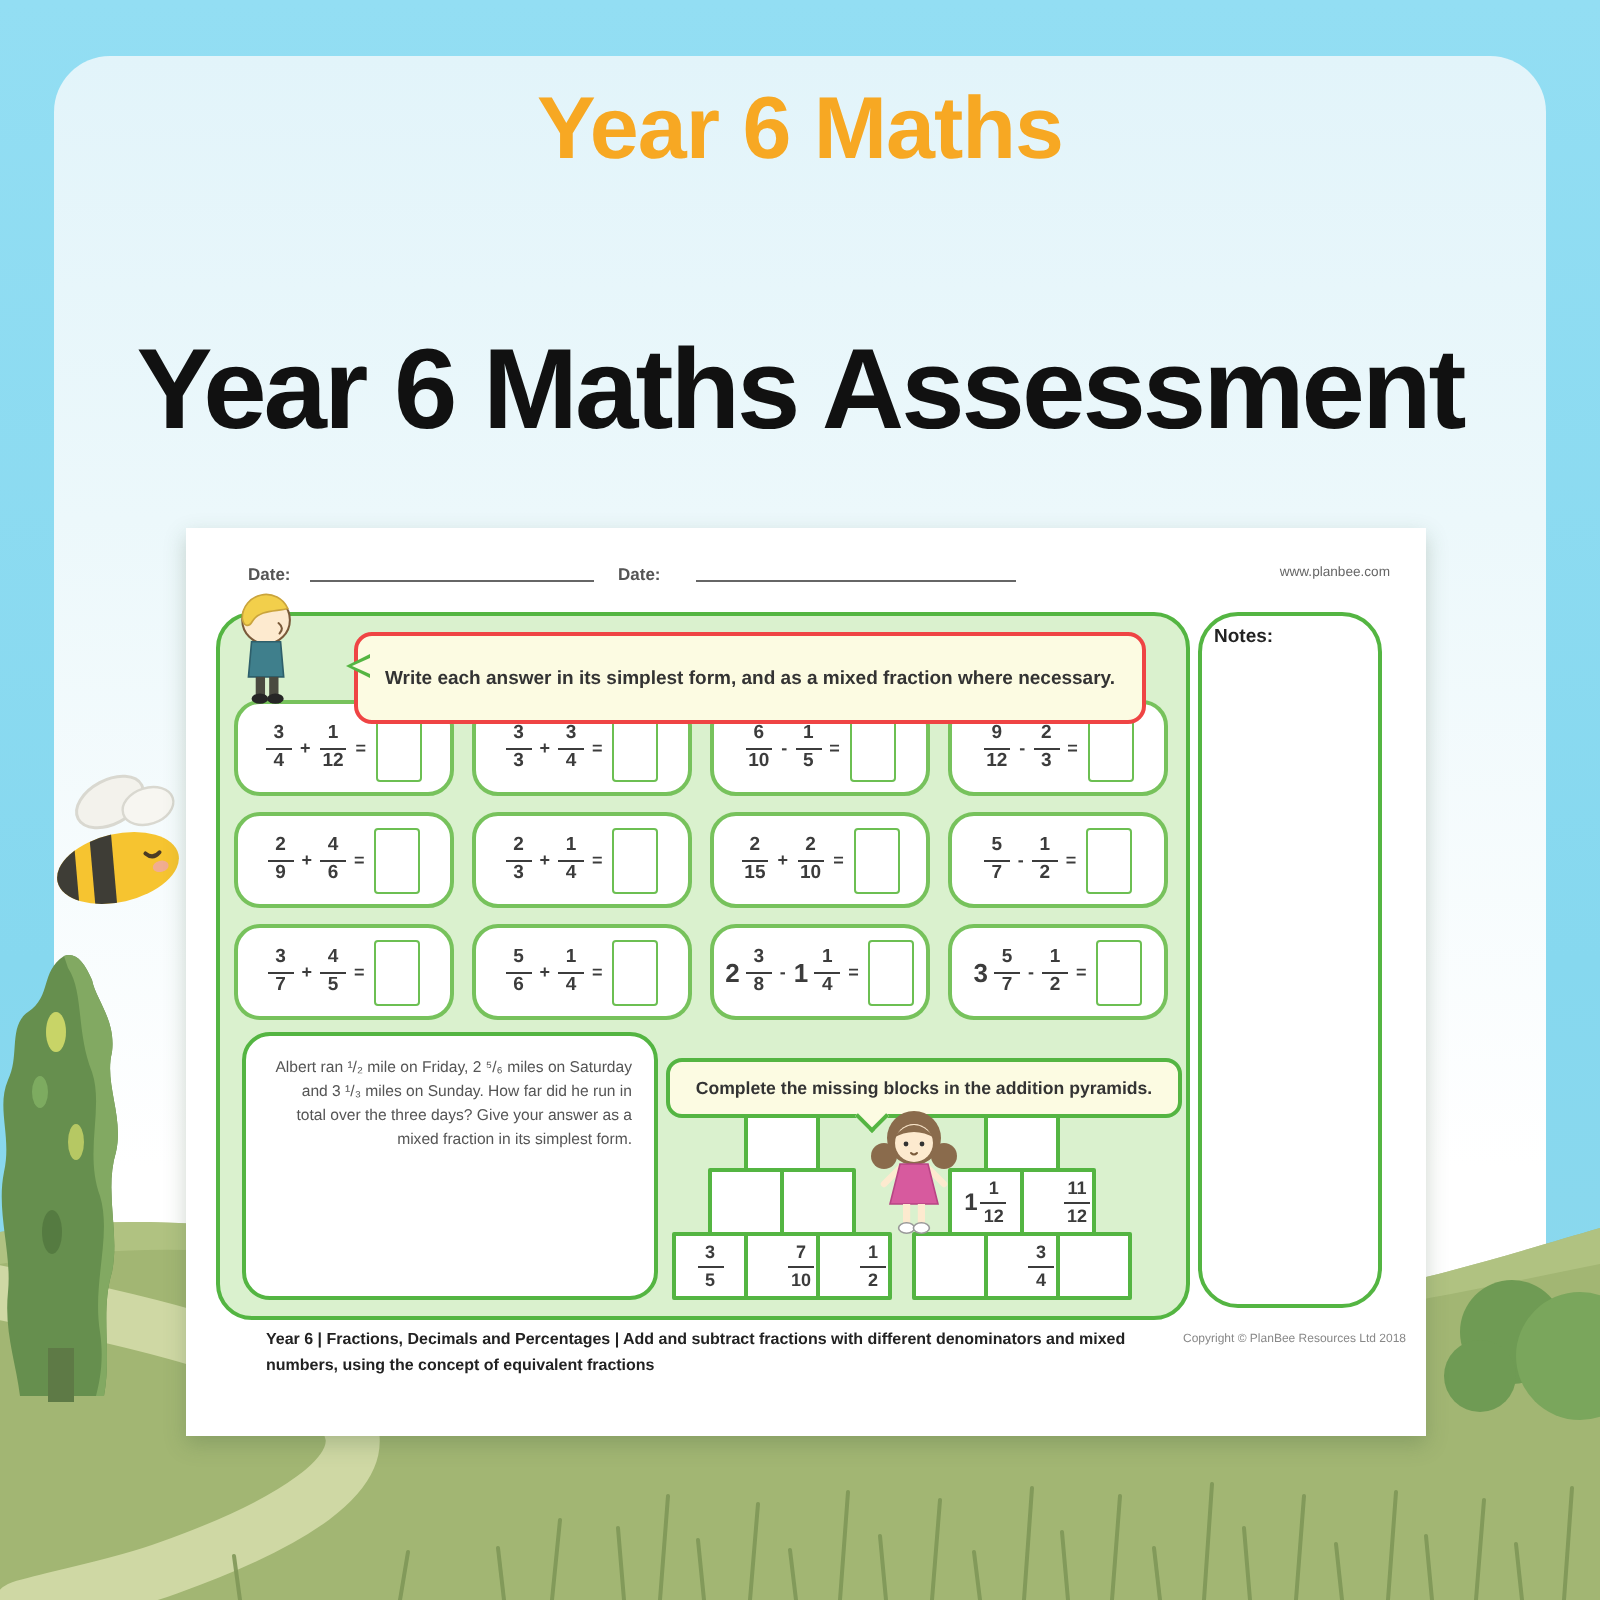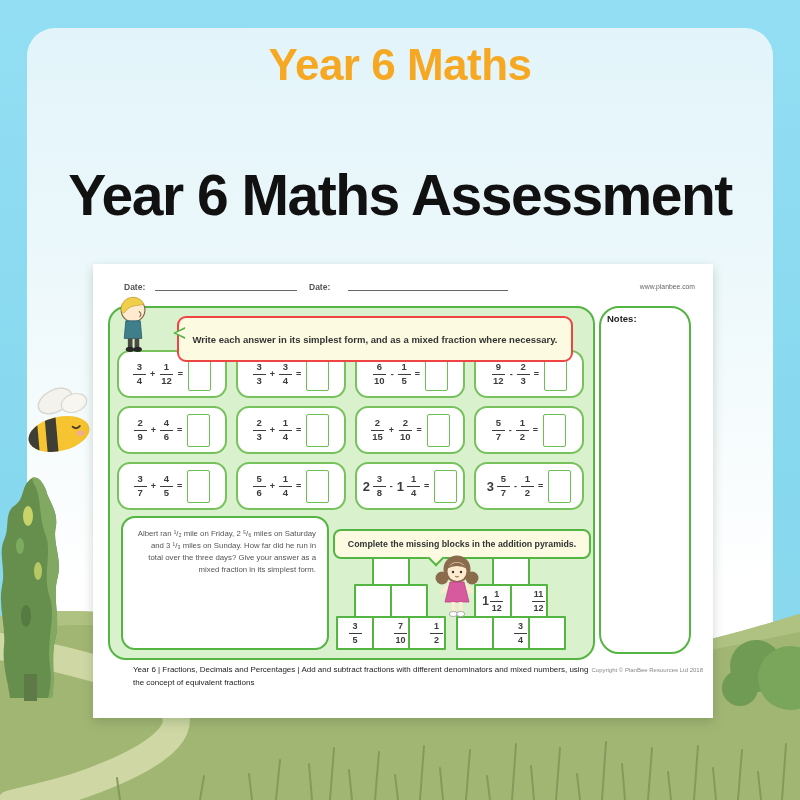--- a/index.html
+++ b/index.html
@@ -55,21 +55,21 @@
   .pyr-left{left:242px;top:288px;}
   .pyr-right{left:362px;top:288px;}
   .prow{display:flex;justify-content:center;}
   .prow + .prow{margin-top:-2px;}
   .pcell{width:38px;height:34px;background:#fff;border:2px solid #54b542;box-sizing:border-box;
          display:flex;align-items:center;justify-content:center;gap:1px;border-radius:1px;}
   .pcell + .pcell{margin-left:-2px;padding-left:19px;}
   .pcell .frac{font-size:9px;}
   .pwhole{font-size:12px;font-weight:bold;color:#3c3c3c;}
   .girl{position:absolute;left:340px;top:290px;width:48px;height:70px;z-index:6;}
-  .sheet-foot{position:absolute;left:40px;top:400px;width:460px;font-size:8px;font-weight:normal;color:#222;line-height:1.6;}
+  .sheet-foot{position:absolute;left:40px;top:400px;width:460px;font-size:8px;font-weight:bold;color:#222;line-height:1.6;}
   .copyright{position:absolute;right:10px;top:403px;width:130px;font-size:6px;color:#888;text-align:right;}
 </style>
 </head>
 <body>
 
 <div class="stage">
 
   <div class="card"></div>
 
   <div class="kicker">Year 6 Maths</div>

